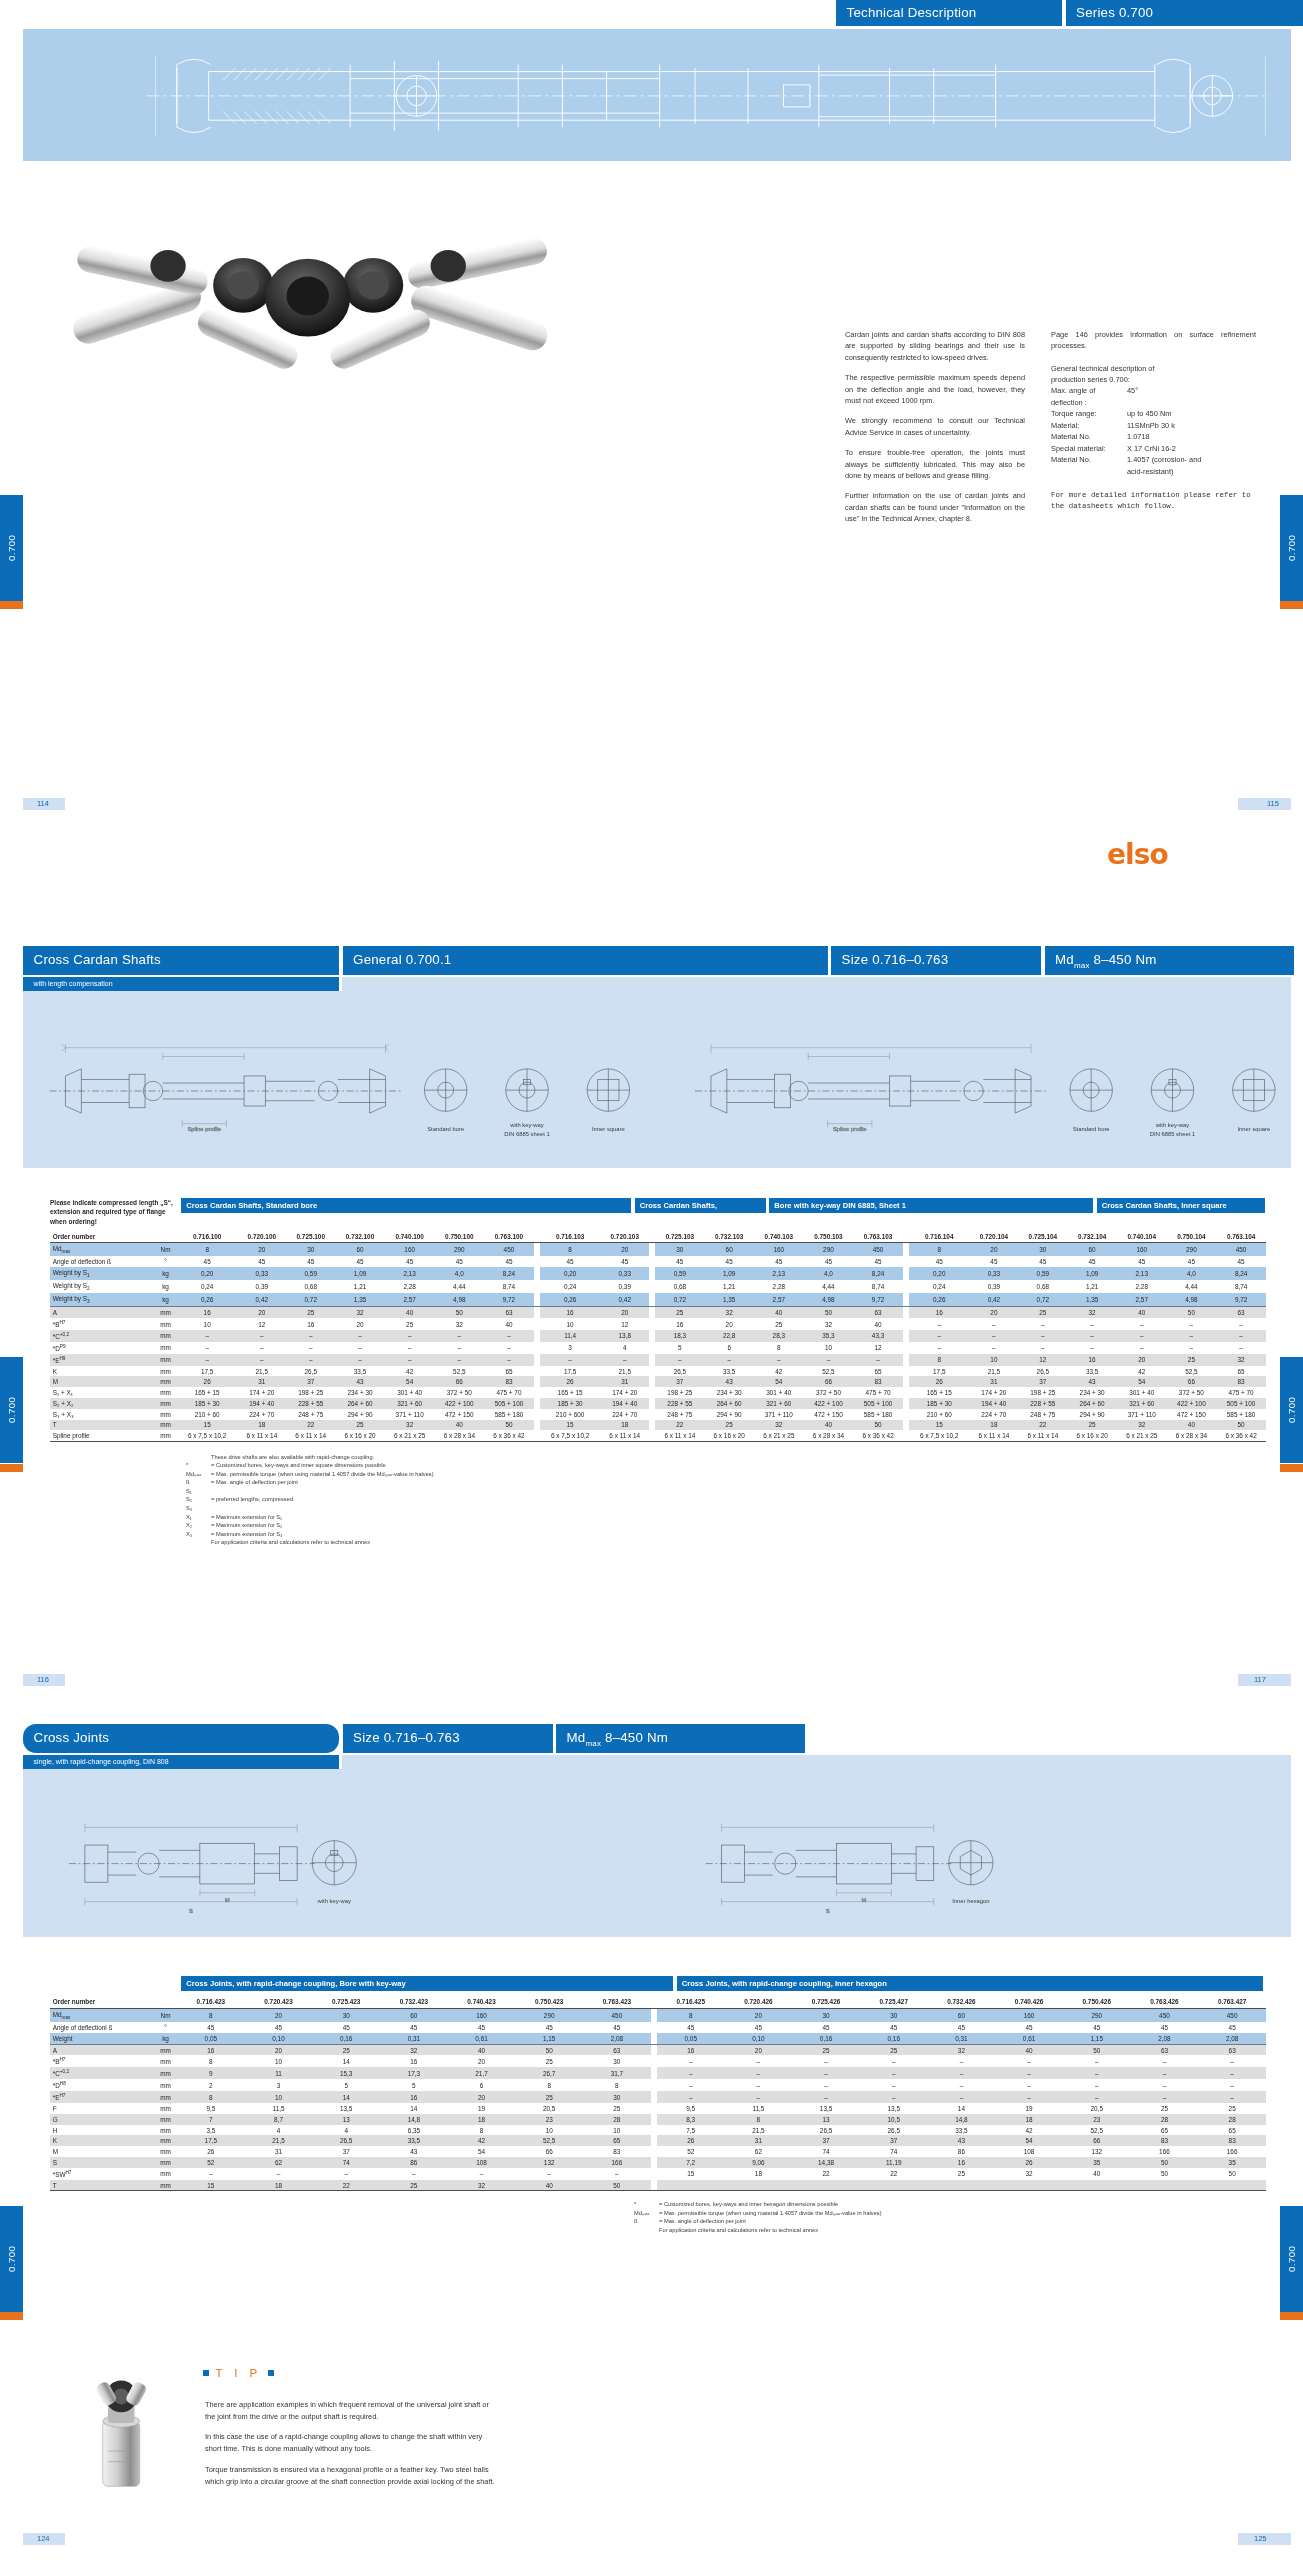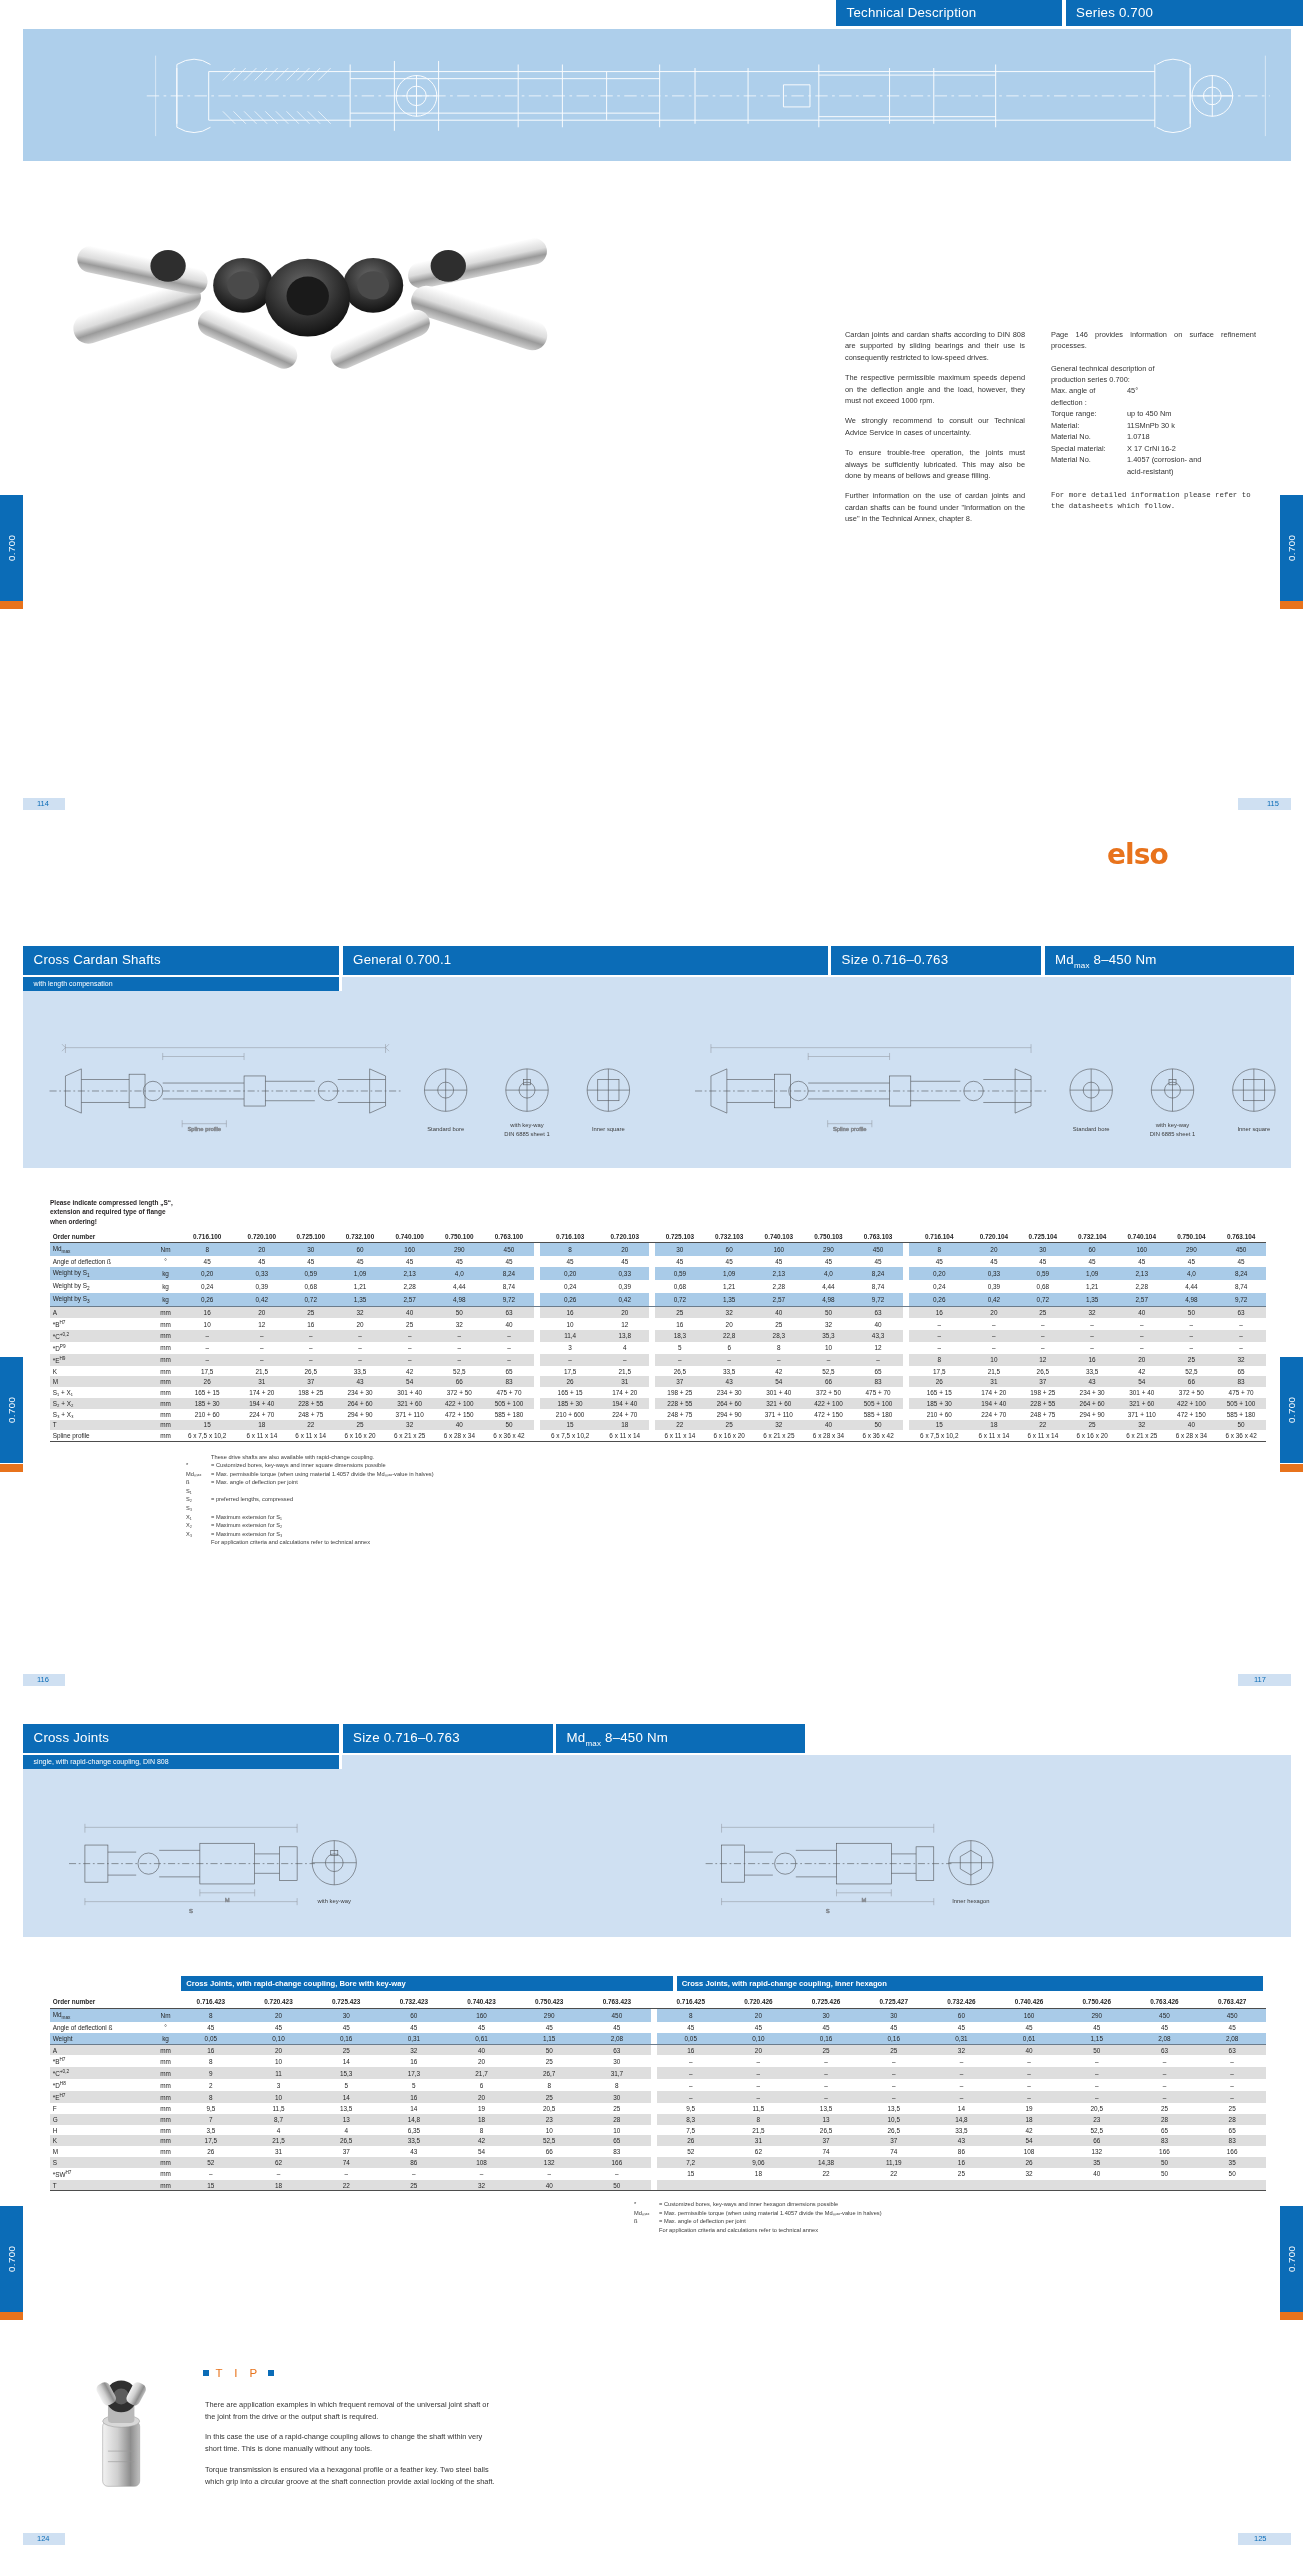--- a/index.html
+++ b/index.html
@@ -350,20 +350,26 @@
       <text class="cap" x="1300" y="154">with key-way</text>
       <text class="cap" x="1300" y="164">DIN 6885 sheet 1</text>
       <text class="cap" x="1392" y="158">Inner square</text>
     </svg>
   </div>
 
   <div style="position:absolute;left:50px;top:265px;width:1216px;">
 
     <div style="display:flex;align-items:flex-start;">
       <div class="orderbox" style="width:131px;padding-right:5.3px;">Please indicate compressed length „S“, extension and required type of flange when ordering!</div>
+      <div class="grouphdrwrap" style="flex:1;">
+        <div class="grouphdr" style="width:450px;">Cross Cardan Shafts, Standard bore</div>
+        <div class="grouphdr" style="width:131px;">Cross Cardan Shafts,</div>
+        <div class="grouphdr" style="width:324px;">Bore  with key-way DIN 6885, Sheet 1</div>
+        <div class="grouphdr" style="width:168px;">Cross Cardan Shafts, Inner square</div>
+      </div>
     </div>
 
     <table class="dt" style="margin-top:4.4px;">
       <tbody id="p2body">
           <tr class="hdrrow">
             <td class="lbl">Order number</td>
             <td class="unit"></td>
             <td>0.716.100</td>
             <td>0.720.100</td>
             <td>0.725.100</td>
@@ -923,21 +929,21 @@
 
   <div class="pgblock" style="left:23px;top:741px;width:42px;"></div>
   <div class="pgnum" style="left:37px;top:742px;">116</div>
   <div class="pgblock" style="left:1238px;top:741px;width:53px;"></div>
   <div class="pgnum" style="left:1254px;top:742px;">117</div>
 </div>
 
 <div class="page" style="position:absolute;left:0;top:1711px;width:1303px;height:865px;background:#fff;">
 
   <div class="hdrbar" style="position:absolute;left:23px;top:13.3px;">
-    <div class="cell" style="width:316px;">Cross Joints</div>
+    <div class="cell" style="width:316px;border-radius:13px;">Cross Joints</div>
     <div class="cell" style="width:210px;">Size 0.716–0.763</div>
     <div class="cell" style="width:249px;">
       <span>Md</span><sub style="font-size:8px;">max</sub><span> 8–450 Nm</span>
     </div>
   </div>
   <div style="position:absolute;left:23px;top:44px;width:316px;height:14px;background:#0b6cb7;color:#fff;font-size:7px;padding:2.7px 10.6px;">
     <span>single, with rapid-change coupling, DIN 808</span>
   </div>
   <div style="position:absolute;left:342px;top:44px;width:949px;height:14px;background:#cfe0f2;"></div>
 

